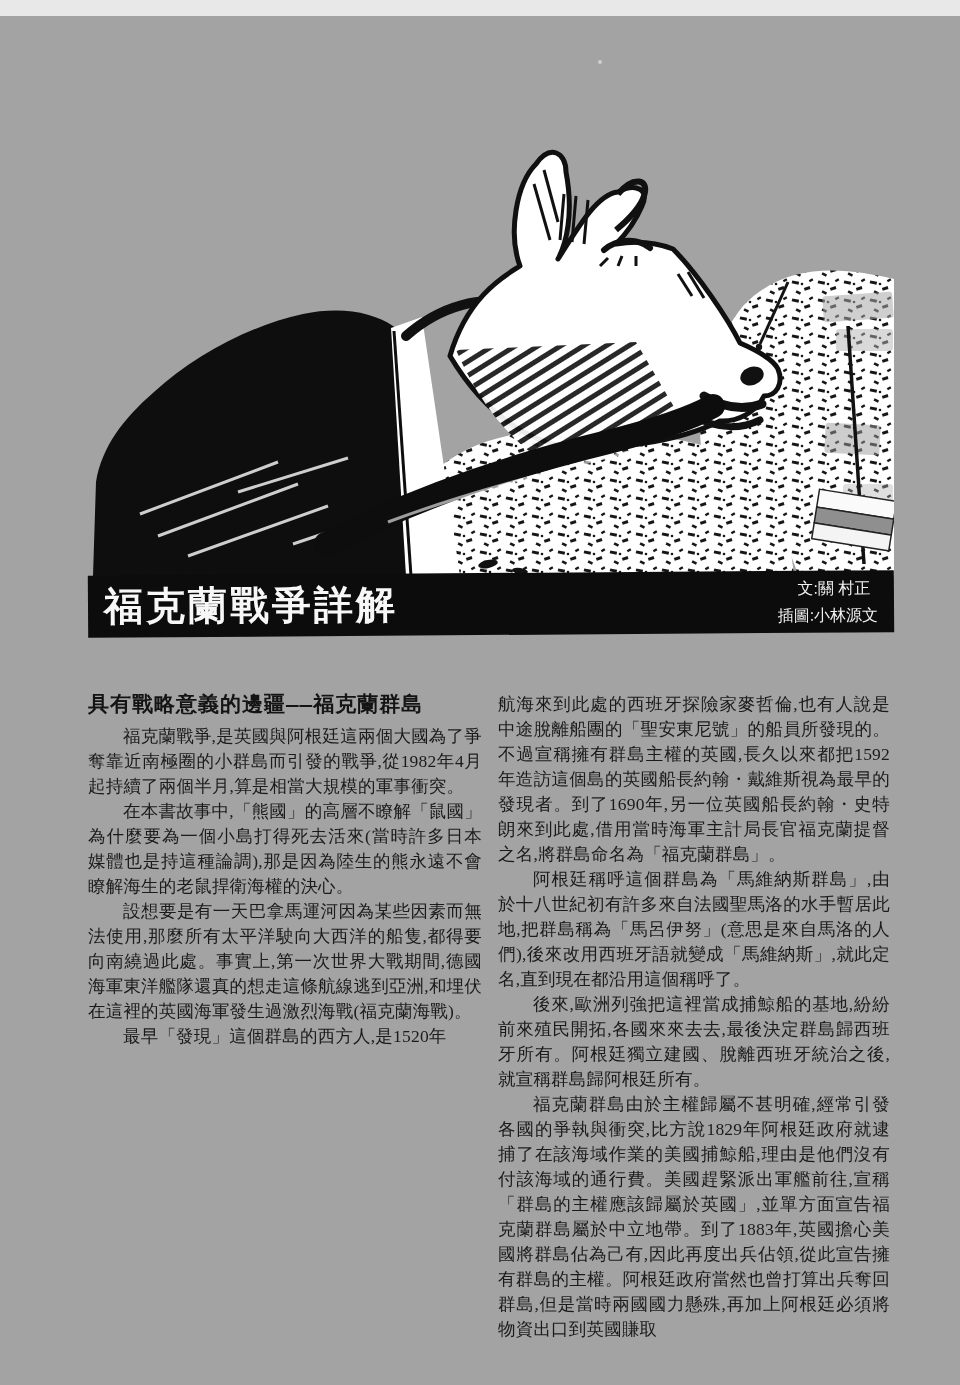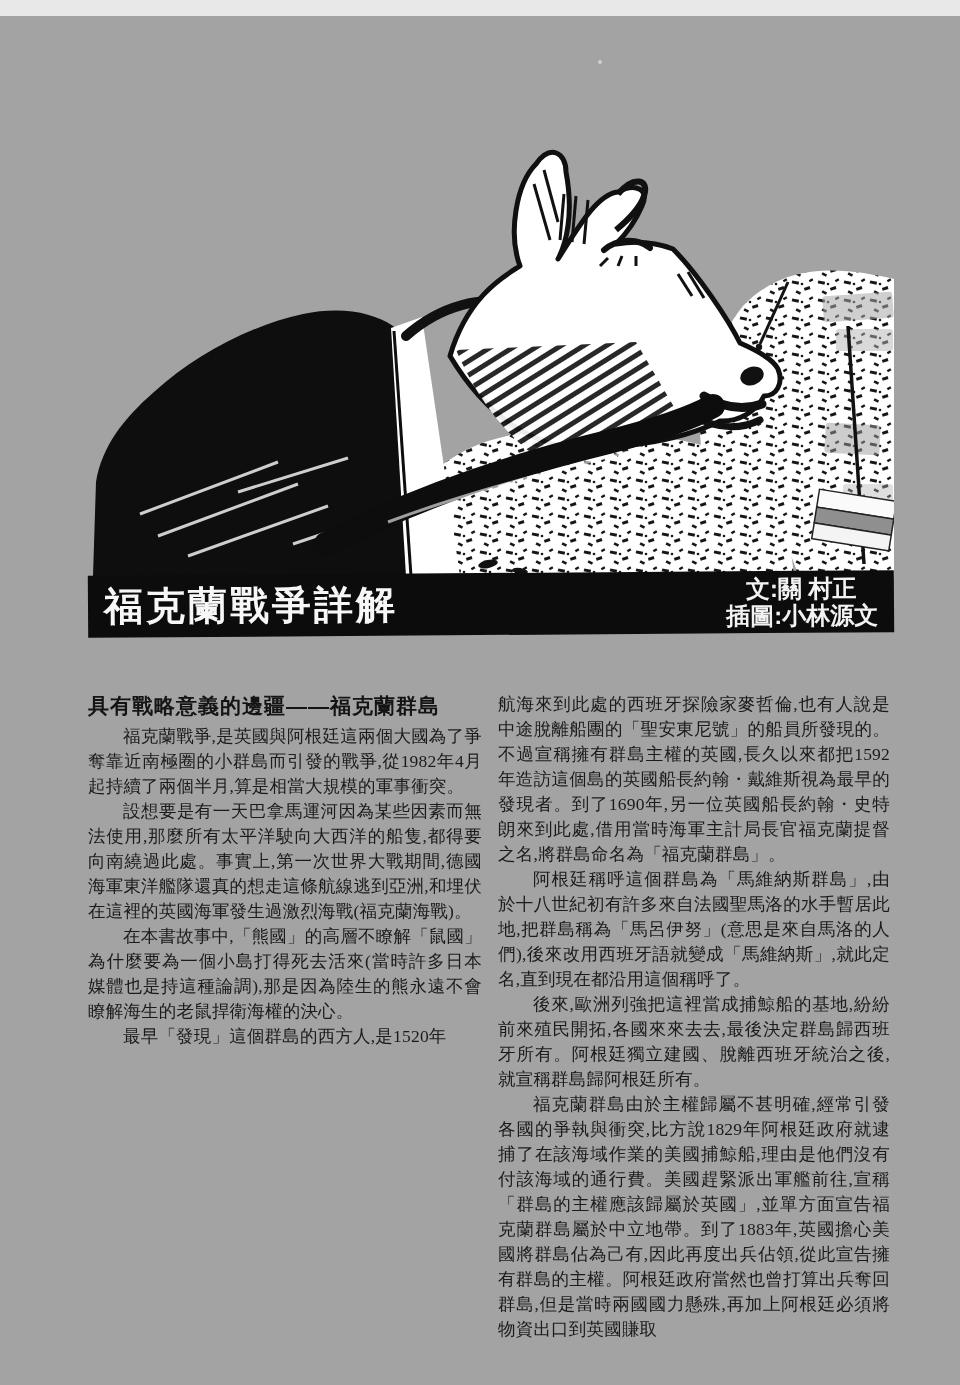--- a/index.html
+++ b/index.html
@@ -17,32 +17,32 @@
     background:#0c0c0c;transform:rotate(-0.4deg);
     display:flex;align-items:center;justify-content:space-between;
     padding:0 16px;box-sizing:border-box;
   }
   .banner-title{
     font-family:"Liberation Sans","DejaVu Sans",sans-serif;
     font-weight:800;font-size:39px;letter-spacing:3px;color:#f7f7f7;white-space:nowrap;
   }
   .banner-credits{
     font-family:"Liberation Sans","DejaVu Sans",sans-serif;
-    font-weight:700;font-size:24px;line-height:27px;color:#f2f2f2;text-align:left;white-space:nowrap;
+    font-weight:400;font-size:16px;line-height:27px;color:#f2f2f2;text-align:left;white-space:nowrap;
   }
   .banner-credits .line1{padding-left:20px;}
   
   .col{
     position:absolute;top:676px;
     font-size:17.5px;line-height:25px;text-align:justify;letter-spacing:.2px;
   }
   .col-left{left:88px;width:394px;}
   .col-right{left:498px;width:392px;}
   .col h2{
-    font-family:Liberation Sans, sans-serif;
+    font-family:Liberation Mono, monospace;
     font-size:21px;line-height:27px;font-weight:800;letter-spacing:1px;
     margin:0 0 5px 0;color:#141414;text-align:left;
   }
   .col h2.second{margin-top:14px;}
   .para{margin:0;text-indent:2em;}
   .para.cont{text-indent:0;}
 </style>
 </head>
 <body>
 
@@ -142,22 +142,22 @@
     <span class="banner-title">福克蘭戰爭詳解</span>
     <div class="banner-credits">
       <div class="line1">文:關 村正</div>
       <div class="line2">插圖:小林源文</div>
     </div>
   </div>
 
   <div class="col col-left">
     <h2>具有戰略意義的邊疆——福克蘭群島</h2>
     <p class="para">福克蘭戰爭,是英國與阿根廷這兩個大國為了爭奪靠近南極圈的小群島而引發的戰爭,從1982年4月起持續了兩個半月,算是相當大規模的軍事衝突。</p>
+    <p class="para">在本書故事中,「熊國」的高層不瞭解「鼠國」為什麼要為一個小島打得死去活來(當時許多日本媒體也是持這種論調),那是因為陸生的熊永遠不會瞭解海生的老鼠捍衛海權的決心。</p>
     <p class="para">設想要是有一天巴拿馬運河因為某些因素而無法使用,那麼所有太平洋駛向大西洋的船隻,都得要向南繞過此處。事實上,第一次世界大戰期間,德國海軍東洋艦隊還真的想走這條航線逃到亞洲,和埋伏在這裡的英國海軍發生過激烈海戰(福克蘭海戰)。</p>
-    <p class="para">在本書故事中,「熊國」的高層不瞭解「鼠國」為什麼要為一個小島打得死去活來(當時許多日本媒體也是持這種論調),那是因為陸生的熊永遠不會瞭解海生的老鼠捍衛海權的決心。</p>
     <p class="para">最早「發現」這個群島的西方人,是1520年</p>
   </div>
 
   <div class="col col-right">
     <p class="para cont">航海來到此處的西班牙探險家麥哲倫,也有人說是中途脫離船團的「聖安東尼號」的船員所發現的。不過宣稱擁有群島主權的英國,長久以來都把1592年造訪這個島的英國船長約翰・戴維斯視為最早的發現者。到了1690年,另一位英國船長約翰・史特朗來到此處,借用當時海軍主計局長官福克蘭提督之名,將群島命名為「福克蘭群島」。</p>
     <p class="para">阿根廷稱呼這個群島為「馬維納斯群島」,由於十八世紀初有許多來自法國聖馬洛的水手暫居此地,把群島稱為「馬呂伊努」(意思是來自馬洛的人們),後來改用西班牙語就變成「馬維納斯」,就此定名,直到現在都沿用這個稱呼了。</p>
     <p class="para">後來,歐洲列強把這裡當成捕鯨船的基地,紛紛前來殖民開拓,各國來來去去,最後決定群島歸西班牙所有。阿根廷獨立建國、脫離西班牙統治之後,就宣稱群島歸阿根廷所有。</p>
     <p class="para">福克蘭群島由於主權歸屬不甚明確,經常引發各國的爭執與衝突,比方說1829年阿根廷政府就逮捕了在該海域作業的美國捕鯨船,理由是他們沒有付該海域的通行費。美國趕緊派出軍艦前往,宣稱「群島的主權應該歸屬於英國」,並單方面宣告福克蘭群島屬於中立地帶。到了1883年,英國擔心美國將群島佔為己有,因此再度出兵佔領,從此宣告擁有群島的主權。阿根廷政府當然也曾打算出兵奪回群島,但是當時兩國國力懸殊,再加上阿根廷必須將物資出口到英國賺取</p>
   </div>
 

